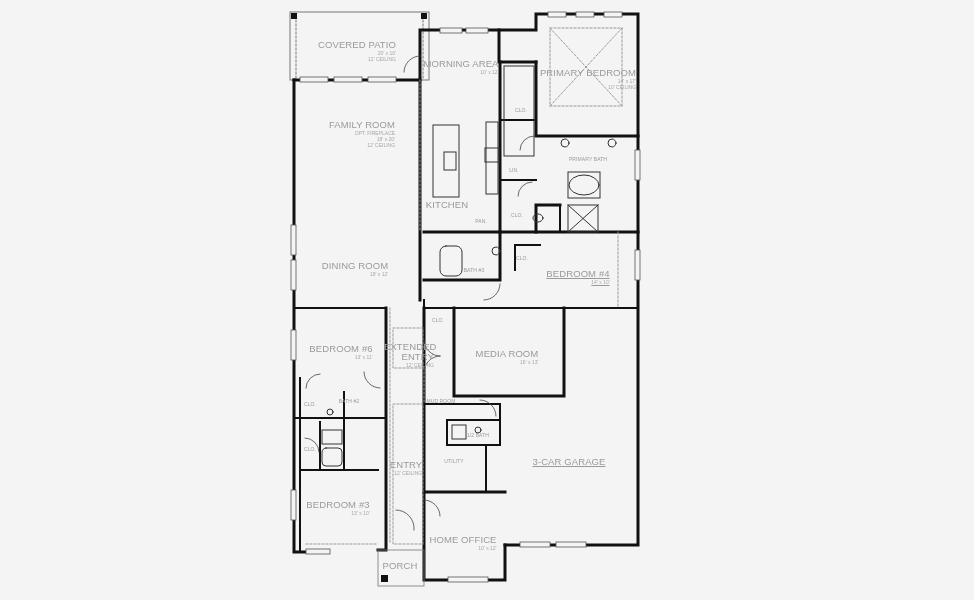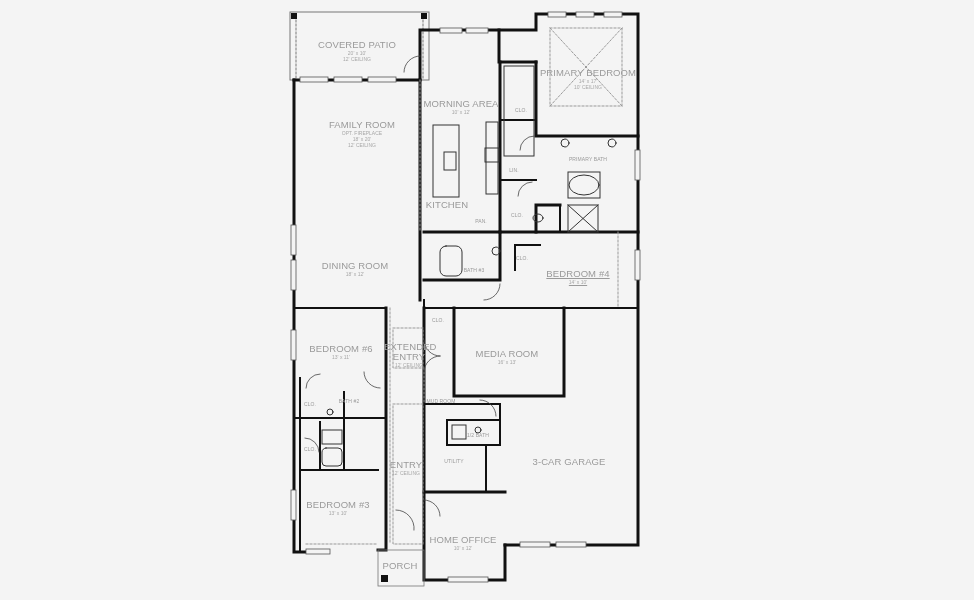--- a/index.html
+++ b/index.html
@@ -1,18 +1,18 @@
 <!DOCTYPE html>
 <html><head>
 <meta charset="utf-8">
 <style>
   html, body { margin: 0; padding: 0; }
   body { width: 974px; height: 600px; background: #f4f4f4; position: relative; overflow: hidden; font-family: "Liberation Sans", sans-serif; }
   #plan { position: absolute; left: 0; top: 0; }
-  .lbl { position: absolute; color: #9a9a9a; text-align: center; transform: translateX(-50%); white-space: nowrap; line-height: 1.05; }
+  .lbl { position: absolute; color: #9a9a9a; text-align: right; transform: translateX(-50%); white-space: nowrap; line-height: 1.05; }
   .lbl .n { font-size: 9.5px; display: block; letter-spacing: 0.1px; }
   .lbl .d { font-size: 5px; display: block; color: #a8a8a8; margin-top: 1px; }
   .lbl.sm .n { font-size: 5px; }
 </style>
 </head>
 <body>
 
 <svg id="plan" width="974" height="600" viewBox="0 0 974 600" xmlns="http://www.w3.org/2000/svg">
   <g fill="none" stroke="#111" stroke-linecap="square">
 
@@ -135,21 +135,21 @@
     <rect x="381" y="575" width="7" height="7" fill="#111" stroke="none"></rect>
   </g>
 </svg>
 
 <div id="labels">
   <div class="lbl" style="left:357px;top:40px;">
     <span class="n">COVERED PATIO</span>
     <span class="d">20' x 10'</span>
     <span class="d">12' CEILING</span>
   </div>
-  <div class="lbl" style="left:461px;top:59px;margin-top:40px;">
+  <div class="lbl" style="left:461px;top:59px;">
     <span class="n">MORNING AREA</span>
     <span class="d">10' x 12'</span>
   </div>
   <div class="lbl" style="left:588px;top:68px;">
     <span class="n">PRIMARY BEDROOM</span>
     <span class="d">14' x 17'</span>
     <span class="d">10' CEILING</span>
   </div>
   <div class="lbl" style="left:362px;top:120px;">
     <span class="n">FAMILY ROOM</span>
@@ -173,21 +173,21 @@
     <span class="d">13' x 11'</span>
   </div>
   <div class="lbl" style="left:409px;top:342px;">
     <span class="n" style="white-space:normal;width:50px;">EXTENDED ENTRY</span>
     <span class="d">12' CEILING</span>
   </div>
   <div class="lbl" style="left:507px;top:349px;">
     <span class="n">MEDIA ROOM</span>
     <span class="d">16' x 13'</span>
   </div>
-  <div class="lbl" style="left:569px;top:457px;">
+  <div class="lbl" style="left:569px;top:457px;text-decoration:underline;">
     <span class="n">3-CAR GARAGE</span>
   </div>
   <div class="lbl" style="left:406px;top:460px;">
     <span class="n">ENTRY</span>
     <span class="d">12' CEILING</span>
   </div>
   <div class="lbl" style="left:338px;top:500px;">
     <span class="n">BEDROOM #3</span>
     <span class="d">13' x 10'</span>
   </div>

